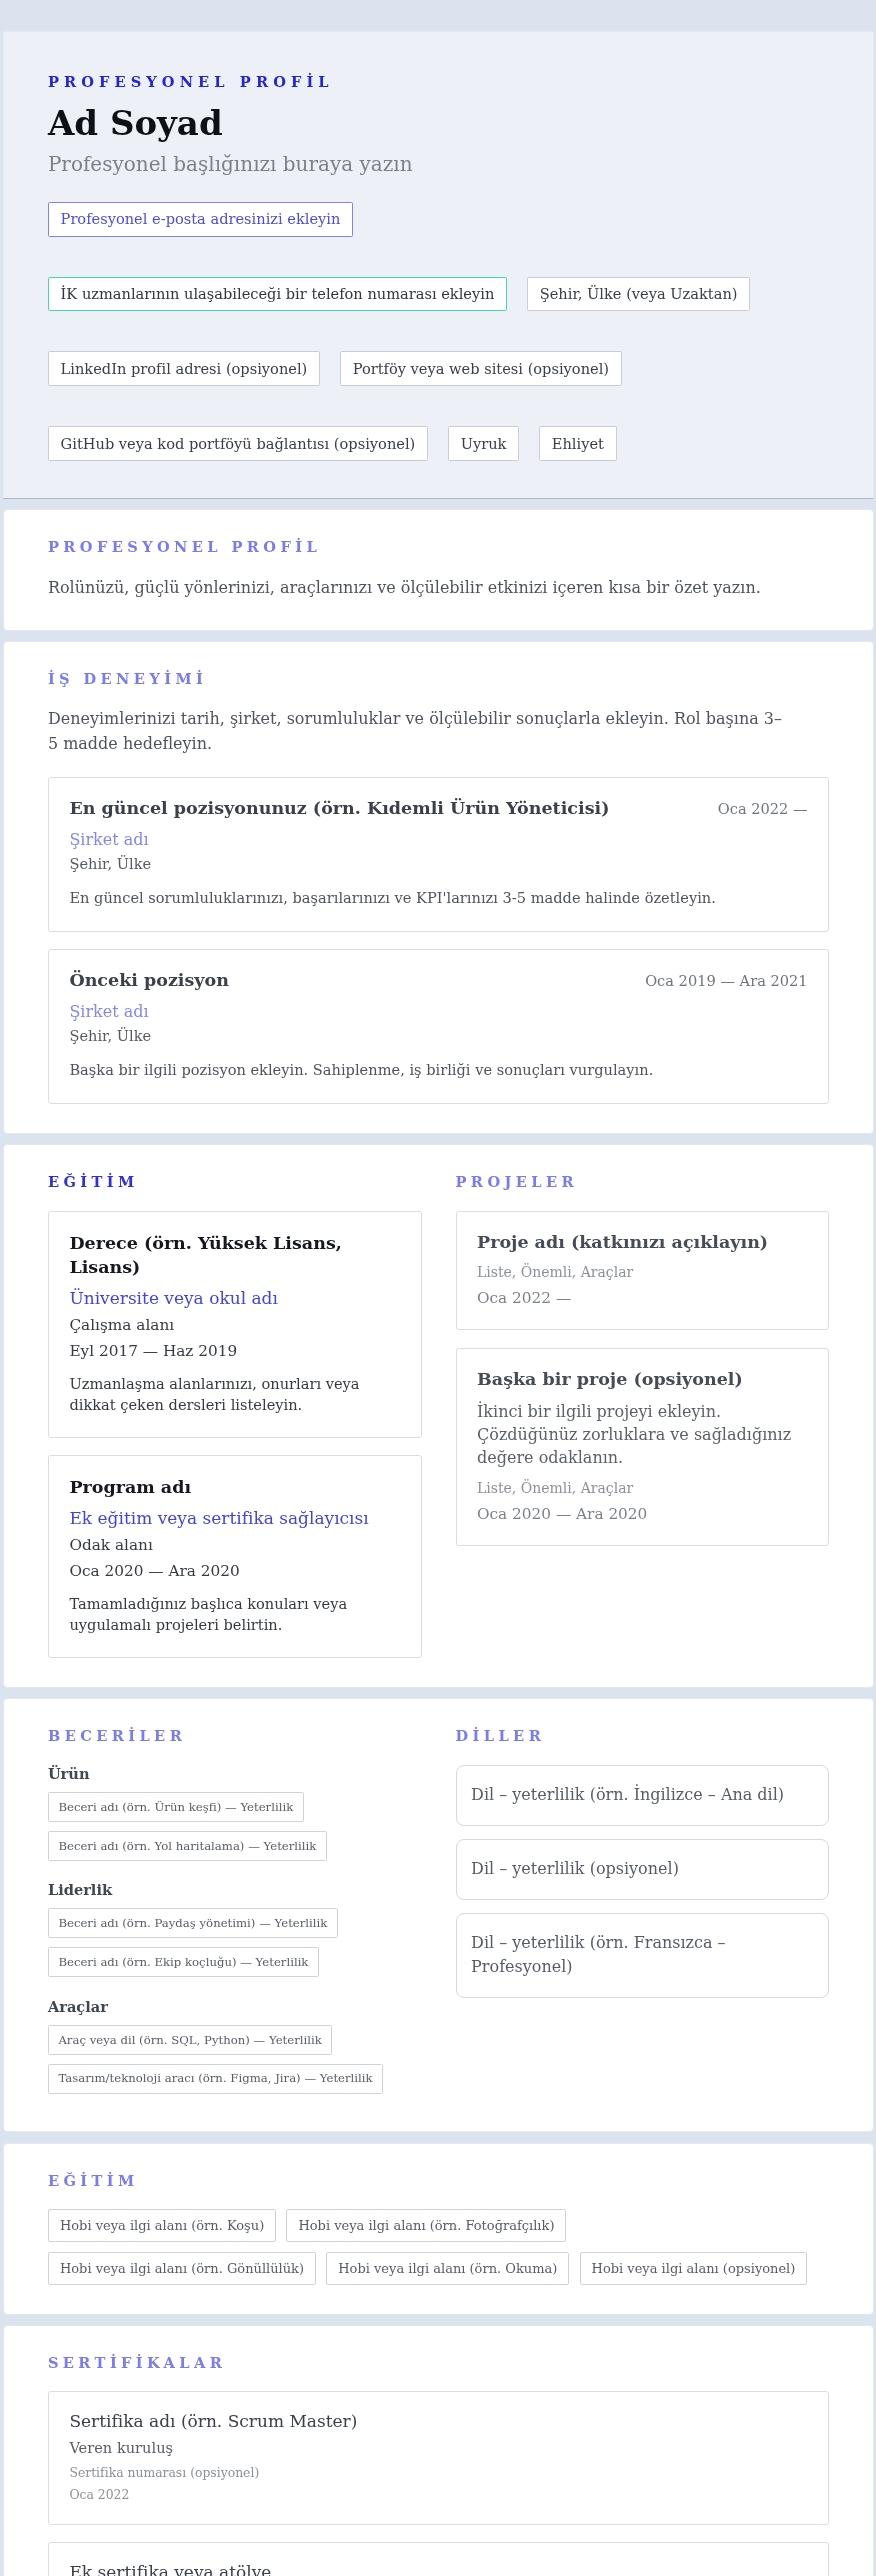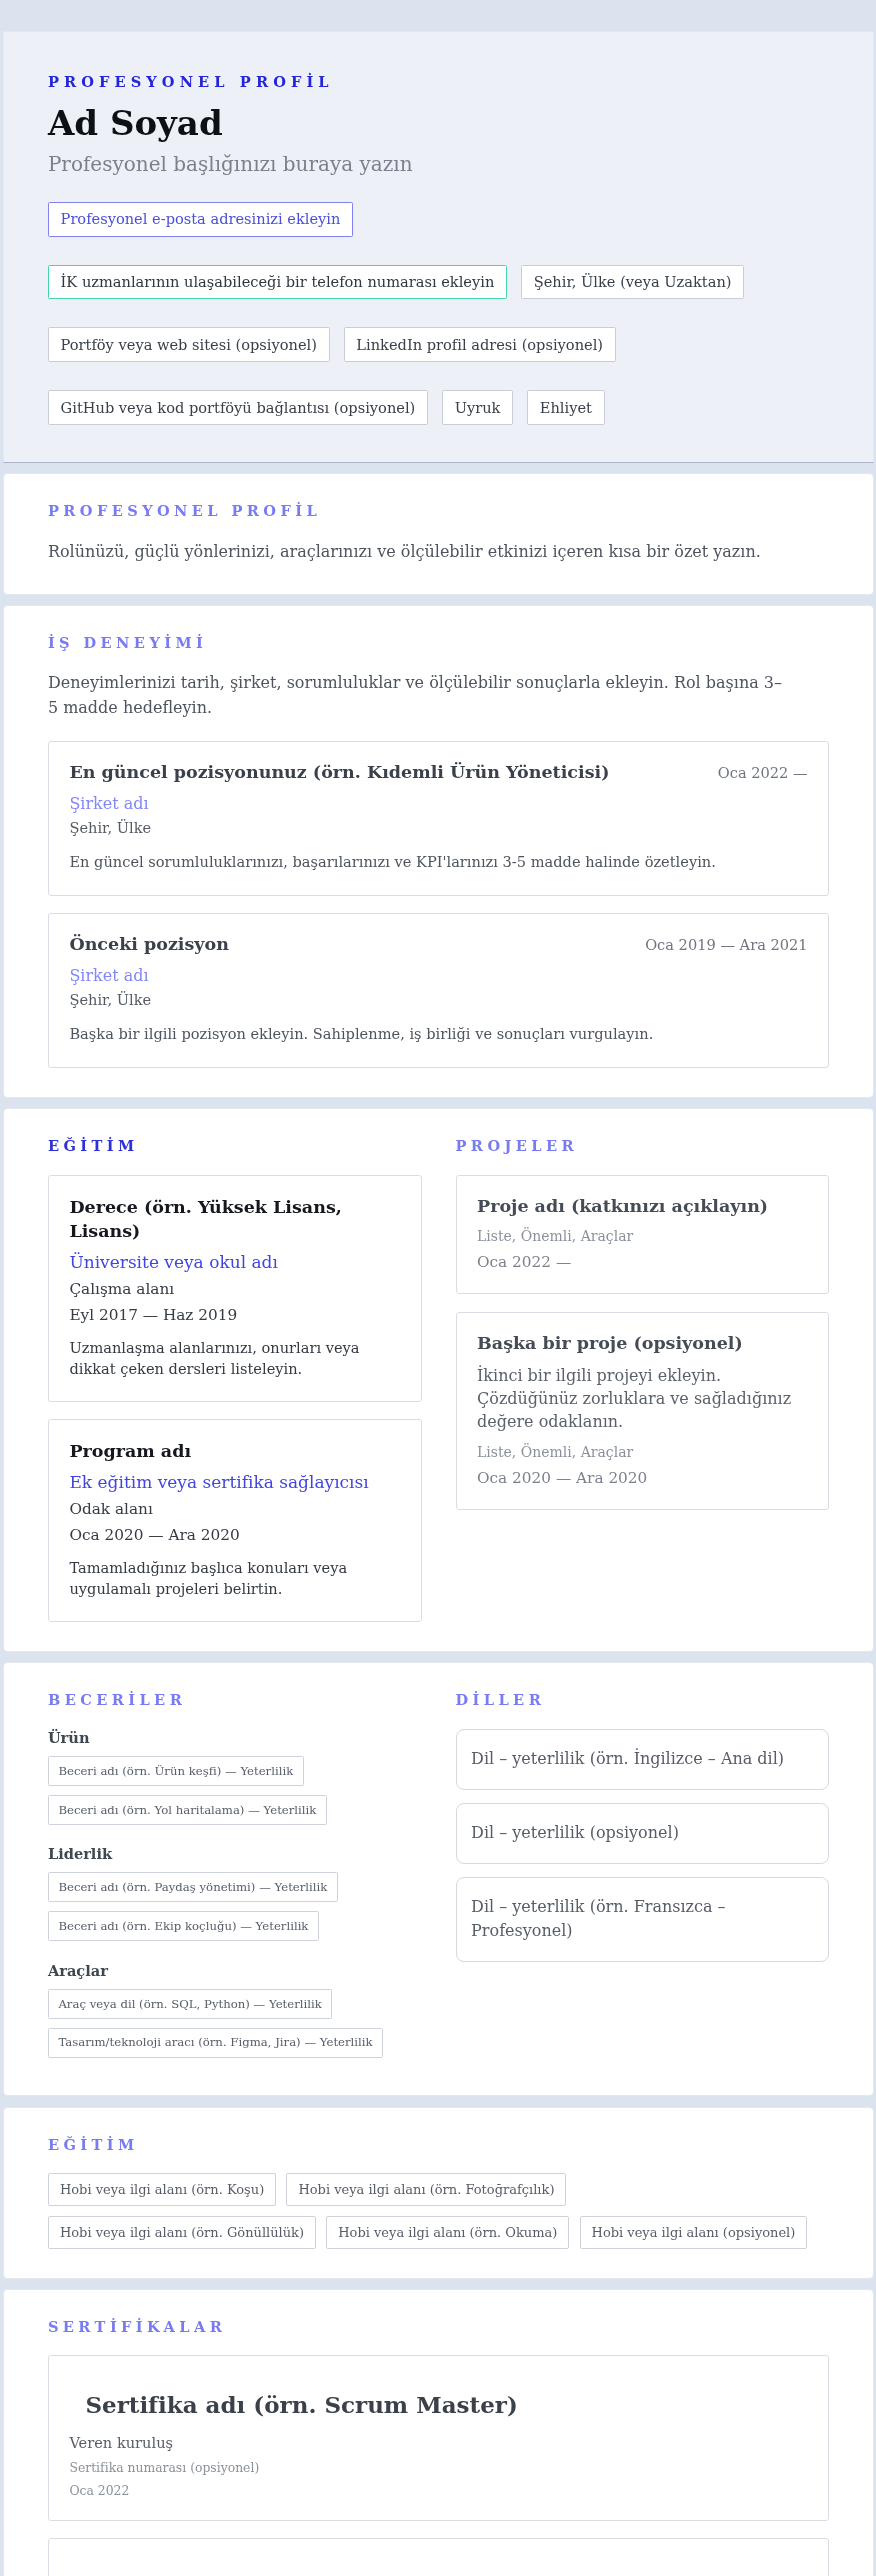--- a/index.html
+++ b/index.html
@@ -25,21 +25,21 @@
     font-size: 14.6px;
     letter-spacing: 5.1px;
   }
   h1.name {
     font-size: 34px;
     color: #0d1015;
     margin: 13px 0 8.8px;
     font-weight: bold;
   }
   .tagline { font-size: 20px; color: #7b818c; margin: 0 0 26px; }
-  .chips { display: flex; flex-wrap: wrap; gap: 14px; align-items: flex-start; }
+  .chips { display: flex; flex-wrap: wrap; gap: 20px; align-items: flex-start; }
   .chip {
     display: inline-block;
     background: #ffffff;
     border: 0.7px solid #c7ccd6;
     border-radius: 1.5px;
     padding: 7.3px 11.7px;
     font-size: 14.6px;
     color: #39404a;
     line-height: 1.25;
   }
@@ -143,42 +143,42 @@
     border: 0.7px solid #ced3db;
     border-radius: 2px;
     background: #fff;
     padding: 6.6px 11px;
     font-size: 13px;
     color: #565d68;
     line-height: 1.35;
   }
 
   
-  .cert-name   { font-size: 23px; font-weight: bold; color: #3a414b; margin: 16px; }
+  .cert-name   { font-size: 17px; font-weight: normal; color: #3a414b; margin: 0; }
   .cert-issuer { font-size: 14.6px; color: #565d68; margin-top: 7.3px; }
   .cert-number { font-size: 12.4px; color: #8a919b; margin-top: 8.8px; }
   .cert-date   { font-size: 12.4px; color: #8a919b; margin-top: 7.3px; }
 </style>
 </head>
 <body>
 
 <div class="page">
 
   <header class="header-card">
     <div class="overline">PROFESYONEL PROFİL</div>
     <h1 class="name">Ad Soyad</h1>
     <div class="tagline">Profesyonel başlığınızı buraya yazın</div>
     <div class="chips" id="chip-mount">
         <span class="chip chip--indigo">Profesyonel e-posta adresinizi ekleyin</span>
         <i class="chip-break"></i>
         <span class="chip chip--teal">İK uzmanlarının ulaşabileceği bir telefon numarası ekleyin</span>
         <span class="chip chip--plain">Şehir, Ülke (veya Uzaktan)</span>
         <i class="chip-break"></i>
+        <span class="chip chip--plain">LinkedIn profil adresi (opsiyonel)</span>
         <span class="chip chip--plain">Portföy veya web sitesi (opsiyonel)</span>
-        <span class="chip chip--plain">LinkedIn profil adresi (opsiyonel)</span>
         <i class="chip-break"></i>
         <span class="chip chip--plain">GitHub veya kod portföyü bağlantısı (opsiyonel)</span>
         <span class="chip chip--plain">Uyruk</span>
         <span class="chip chip--plain">Ehliyet</span>
       </div>
   </header>
 
   <section class="sheet">
     <h2 class="section-heading">PROFESYONEL PROFİL</h2>
     <p class="lead">Rolünüzü, güçlü yönlerinizi, araçlarınızı ve ölçülebilir etkinizi içeren kısa bir özet yazın.</p>

